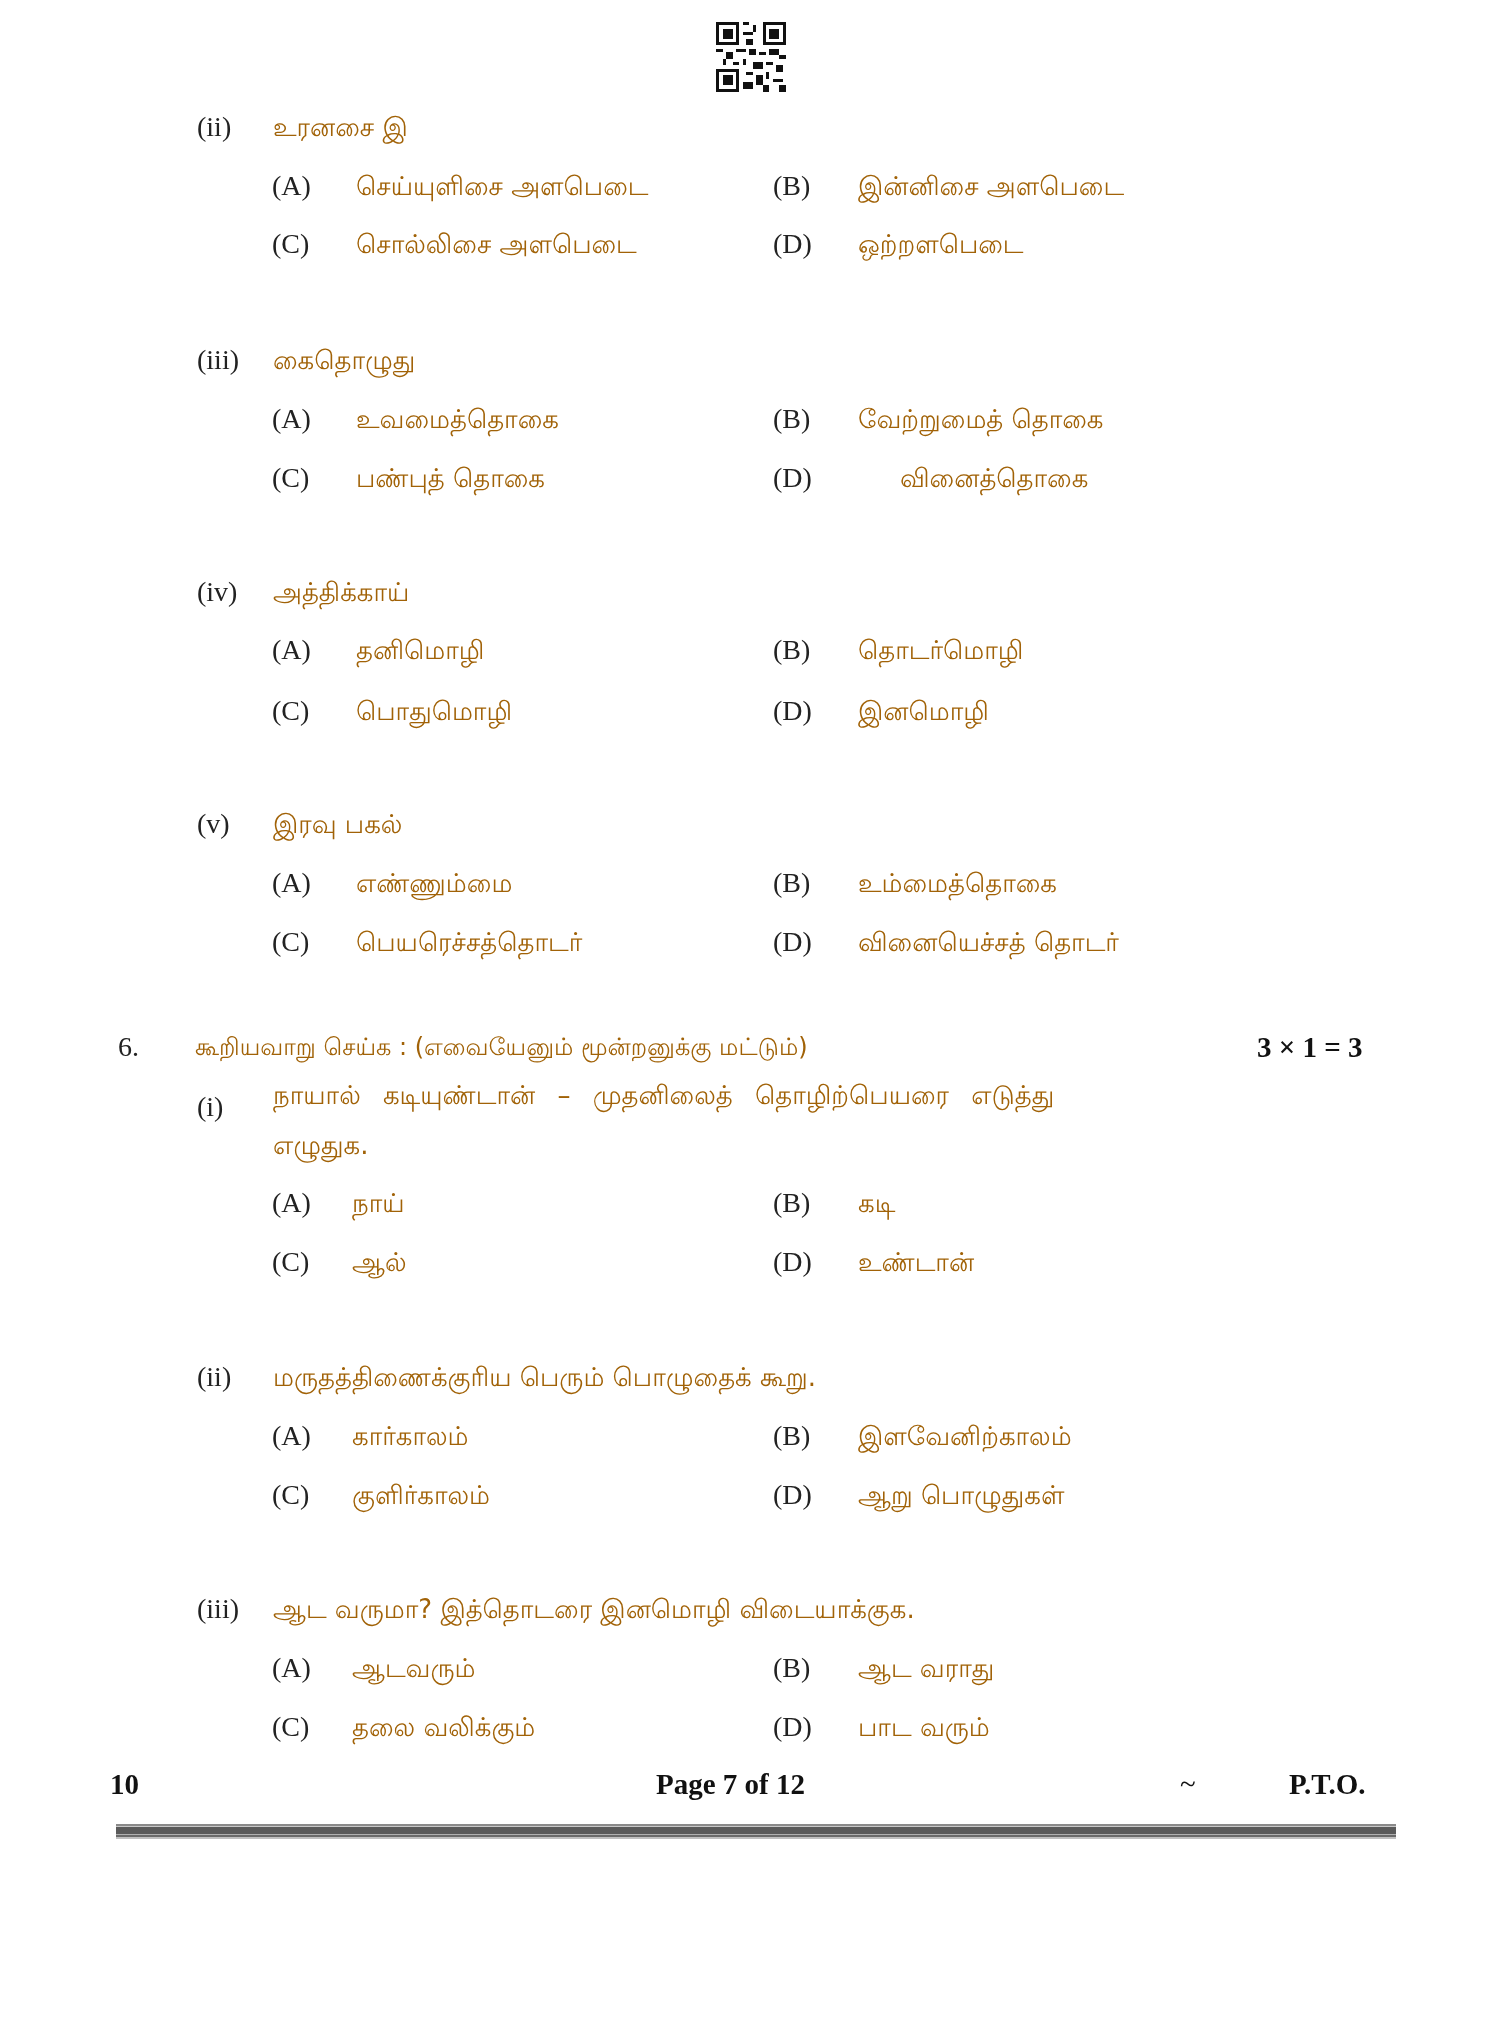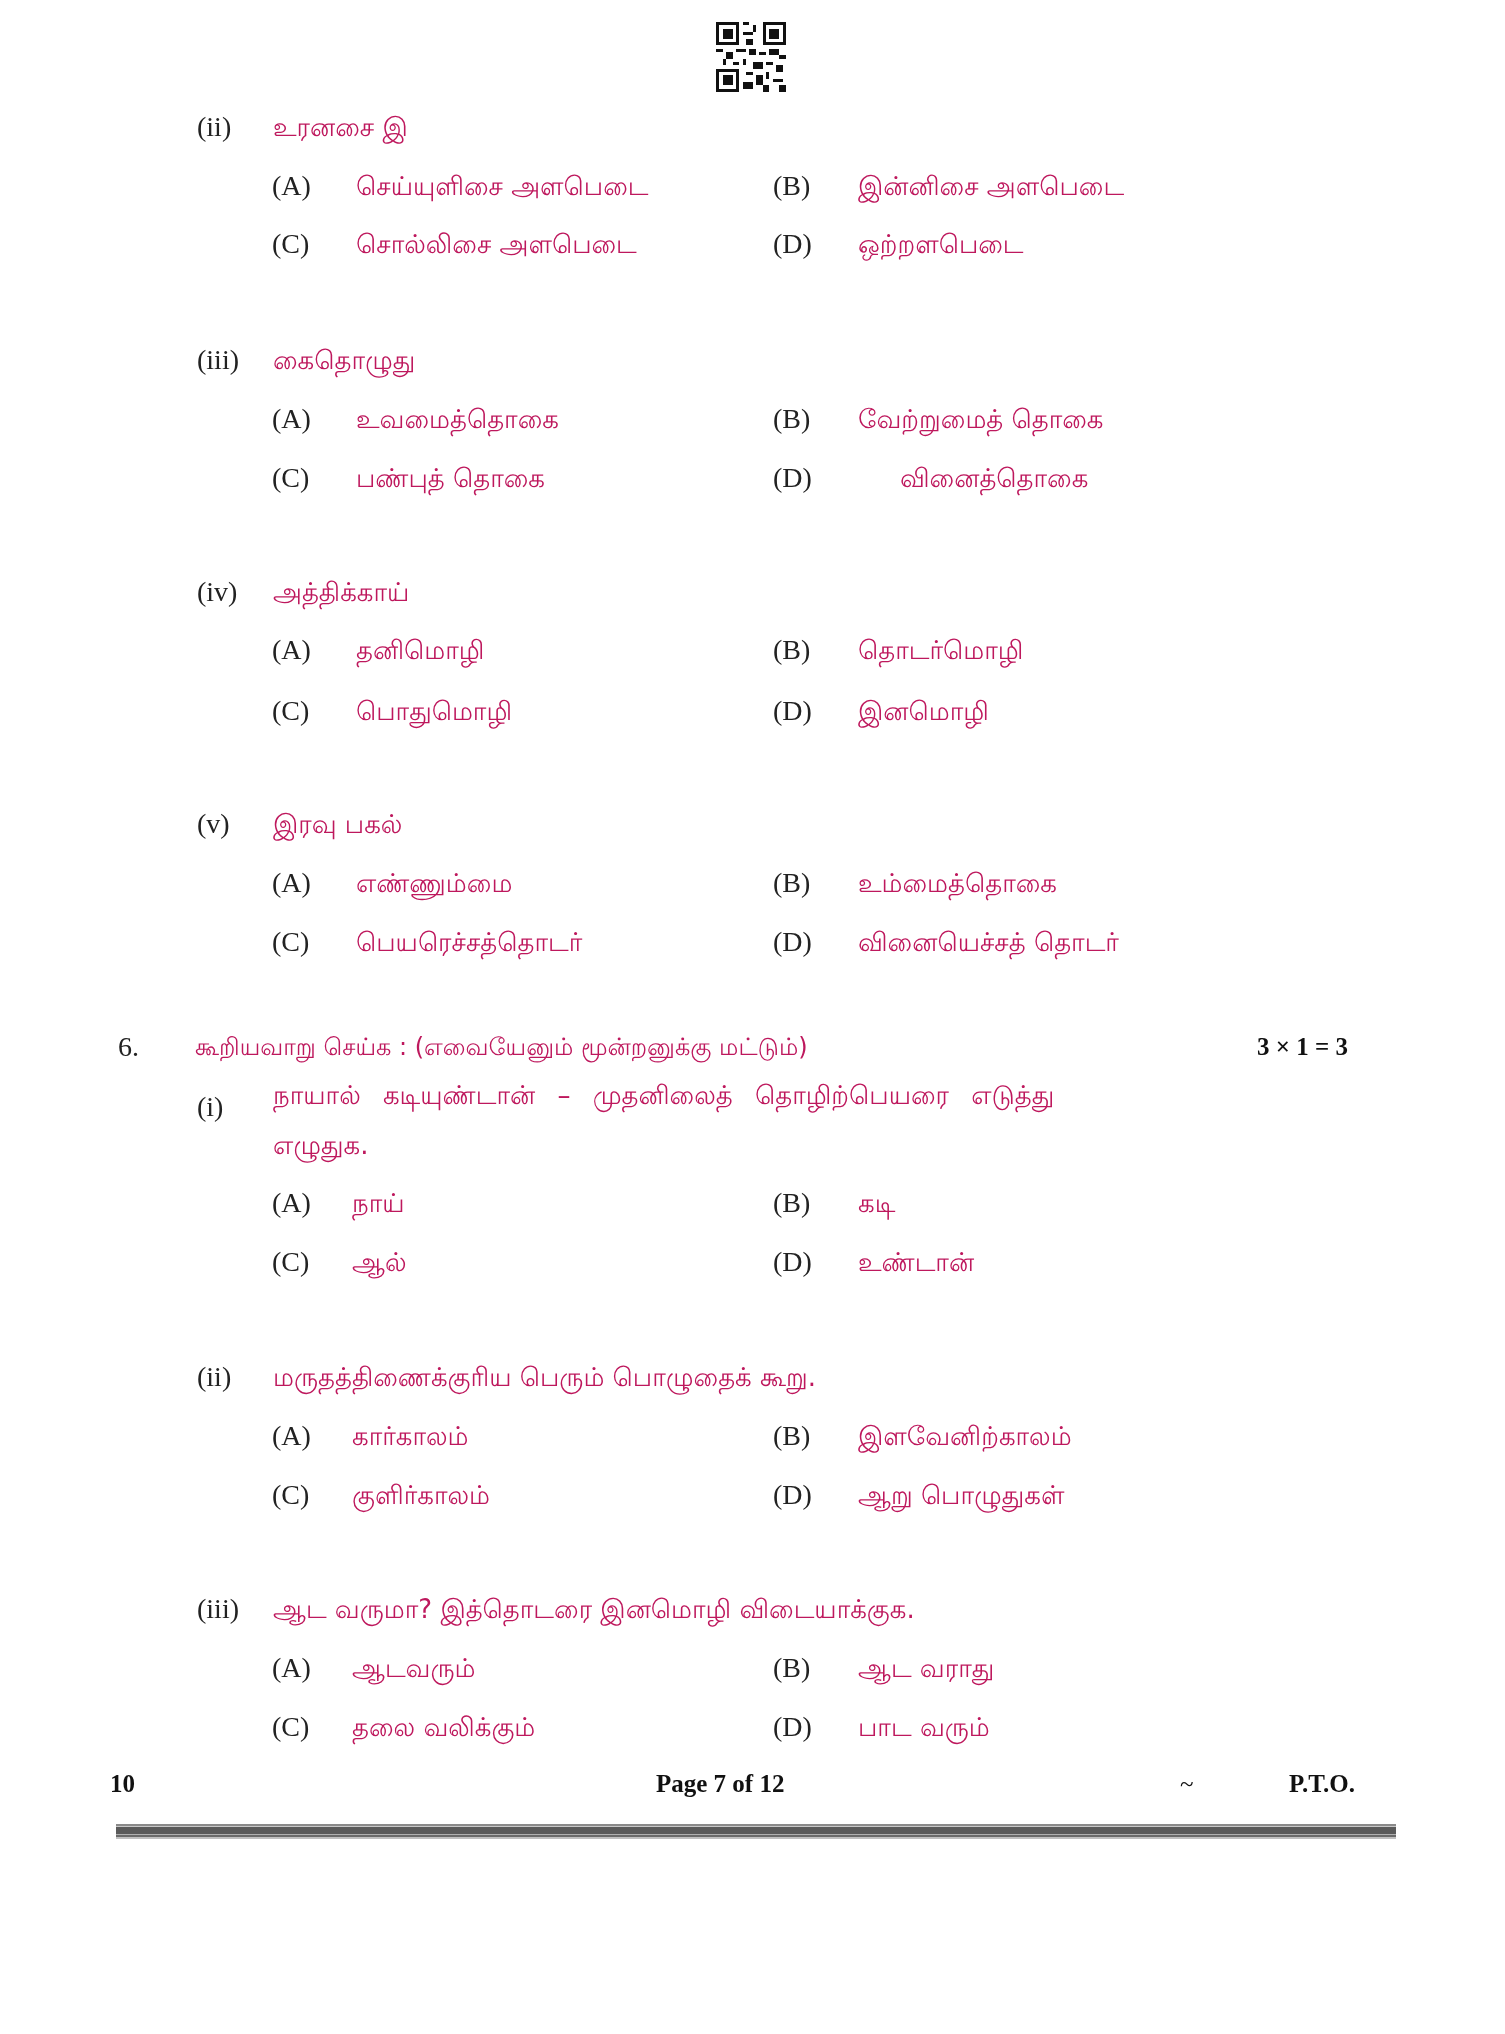--- a/index.html
+++ b/index.html
@@ -1,21 +1,21 @@
 <!DOCTYPE html>
 <html><head>
 <meta charset="utf-8">
 <style>
   html, body { margin:0; padding:0; background:#ffffff; }
   body { width:1505px; height:2034px; position:relative; overflow:hidden;
          font-family:"DejaVu Serif", "Liberation Serif", serif; color:#111; }
   .abs { position:absolute; white-space:nowrap; }
   .lbl { font-family:"Liberation Serif", "DejaVu Serif", serif; font-size:28px; line-height:34px; color:#222; }
-  .ta  { font-family:"DejaVu Sans", "Liberation Sans", sans-serif; font-size:26px; line-height:34px; color:#be185d; }
-  .bold { font-family:"Liberation Serif", "DejaVu Serif", serif; font-weight:bold; font-size:25px; line-height:34px; }
+  .ta  { font-family:"DejaVu Sans", "Liberation Sans", sans-serif; font-size:26px; line-height:34px; color:#a16207; }
+  .bold { font-family:"Liberation Serif", "DejaVu Serif", serif; font-weight:bold; font-size:29px; line-height:34px; }
   .qr { position:absolute; left:716px; top:22px; width:70px; height:70px; }
   .footer-line { position:absolute; left:116px; top:1824px; width:1280px; height:15px;
      background:linear-gradient(#8a8a8a 0, #8a8a8a 2px, #c8c8c8 2px, #c8c8c8 3px, #5a5a5a 3px, #5a5a5a 10px, #b0b0b0 10px, #b0b0b0 11px, #6a6a6a 11px, #6a6a6a 13px, #c0c0c0 13px); }
 </style>
 </head>
 <body>
 
 <svg class="qr" viewBox="0 0 21 21" shape-rendering="crispEdges">
   <rect x="0" y="0" width="21" height="21" fill="#fff"></rect>
   <g fill="#111">

